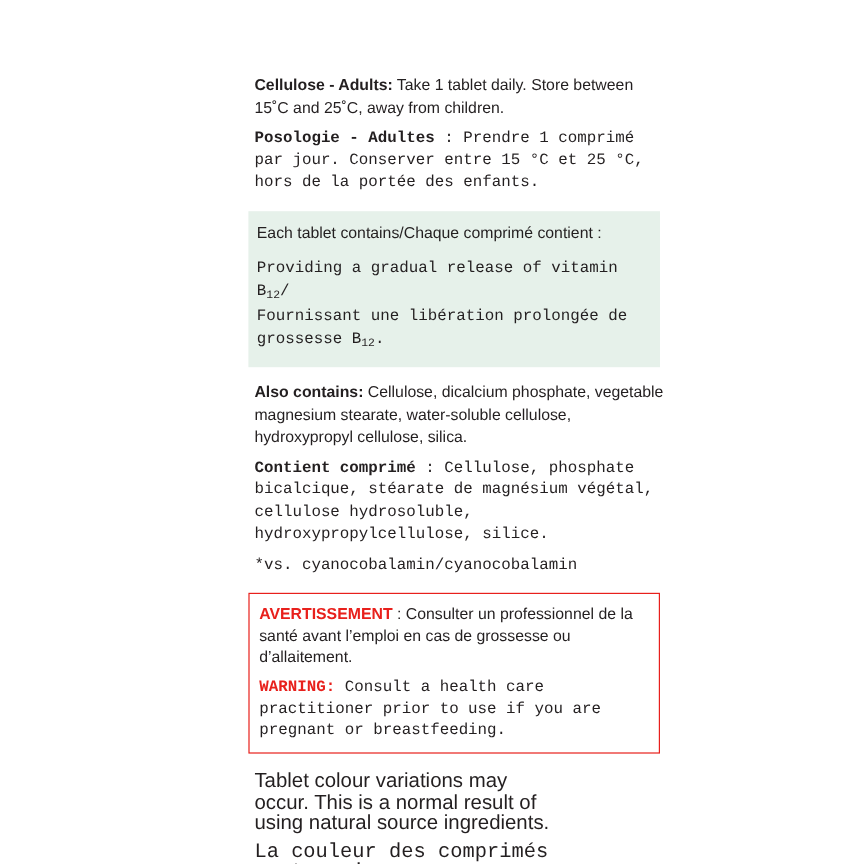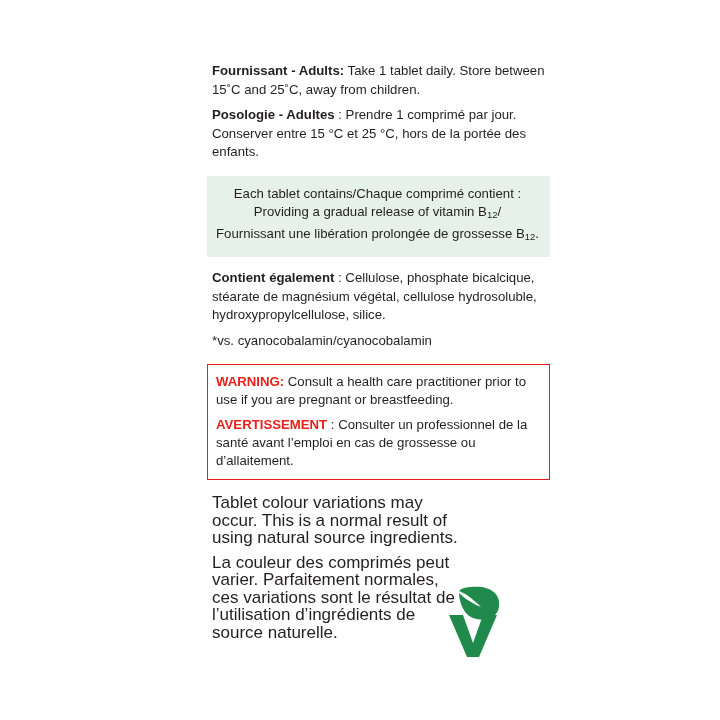--- a/index.html
+++ b/index.html
@@ -24,20 +24,21 @@
   .block {
     margin-bottom: 10px;
   }
   .para {
     font-size: 13.2px;
     line-height: 18.5px;
     margin: 0 0 0 0;
   }
   .para + .para {
     margin-top: 7px;
+    font-family: Liberation Mono, monospace;
   }
   .bold {
     font-weight: bold;
   }
   .sub {
     font-size: 9.5px;
     vertical-align: -0.22em;
     letter-spacing: 0;
   }
 
@@ -46,21 +47,20 @@
     background: #e6f1ea;
     padding: 9px 9px 11px 7px;
     margin-left: -5px;
     margin-top: 14px;
     margin-bottom: 12px;
     width: 343px;
     box-sizing: border-box;
   }
   .panel-green .para {
     line-height: 18.5px;
-    text-align: center;
   }
   .dots {
     letter-spacing: 1.4px;
   }
 
   
   .panel-warning {
     border: 1.6px solid #e8201c;
     padding: 8px 9px 9px 8px;
     margin-left: -5px;
@@ -101,50 +101,53 @@
     display: block;
   }
 </style>
 </head>
 <body>
 
 <div class="page">
 
   <div class="block">
     <p class="para">
-      <span class="bold">Fournissant - Adults:</span><span> Take 1 tablet daily. Store between 15˚C and 25˚C, away from children.</span>
+      <span class="bold">Cellulose - Adults:</span><span> Take 1 tablet daily. Store between 15˚C and 25˚C, away from children.</span>
     </p>
     <p class="para">
       <span class="bold">Posologie - Adultes</span><span> : Prendre 1 comprimé par jour. Conserver entre 15 °C et 25 °C, hors de la portée des enfants.</span>
     </p>
   </div>
 
   <div class="panel-green">
     <p class="para">Each tablet contains/Chaque comprimé contient :</p>
-    <p class="para" style="margin-top:0">
+    <p class="para" style="margin-top:12px">
       <span>Providing a gradual release of vitamin B</span><span class="sub">12</span><span>/</span>
     </p>
     <p class="para" style="margin-top:0">
       <span>Fournissant une libération prolongée de grossesse B</span><span class="sub">12</span><span>.</span>
     </p>
   </div>
 
   <div class="block">
     <p class="para">
-      <span class="bold">Contient également</span><span> : Cellulose, phosphate bicalcique, stéarate de magnésium végétal, cellulose hydrosoluble, hydroxypropylcellulose, silice.</span>
+      <span class="bold">Also contains:</span><span> Cellulose, dicalcium phosphate, vegetable magnesium stearate, water-soluble cellulose, hydroxypropyl cellulose, silica.</span>
+    </p>
+    <p class="para">
+      <span class="bold">Contient comprimé</span><span> : Cellulose, phosphate bicalcique, stéarate de magnésium végétal, cellulose hydrosoluble, hydroxypropylcellulose, silice.</span>
     </p>
     <p class="para">*vs. cyanocobalamin/cyanocobalamin</p>
   </div>
 
   <div class="panel-warning">
     <p class="para">
-      <span class="warn-label">WARNING:</span><span> Consult a health care practitioner prior to use if you are pregnant or breastfeeding.</span>
+      <span class="warn-label">AVERTISSEMENT</span><span> : Consulter un professionnel de la santé avant l’emploi en cas de grossesse ou d’allaitement.</span>
     </p>
     <p class="para">
-      <span class="warn-label">AVERTISSEMENT</span><span> : Consulter un professionnel de la santé avant l’emploi en cas de grossesse ou d’allaitement.</span>
+      <span class="warn-label">WARNING:</span><span> Consult a health care practitioner prior to use if you are pregnant or breastfeeding.</span>
     </p>
   </div>
 
   <div class="tail">
     <div class="tail-text">
       <p class="para">Tablet colour variations may occur. This is a normal result of using natural source ingredients.</p>
       <p class="para">La couleur des comprimés peut varier. Parfaitement normales, ces variations sont le résultat de l’utilisation d’ingrédients de source naturelle.</p>
     </div>
 
     <div class="veg-logo">

